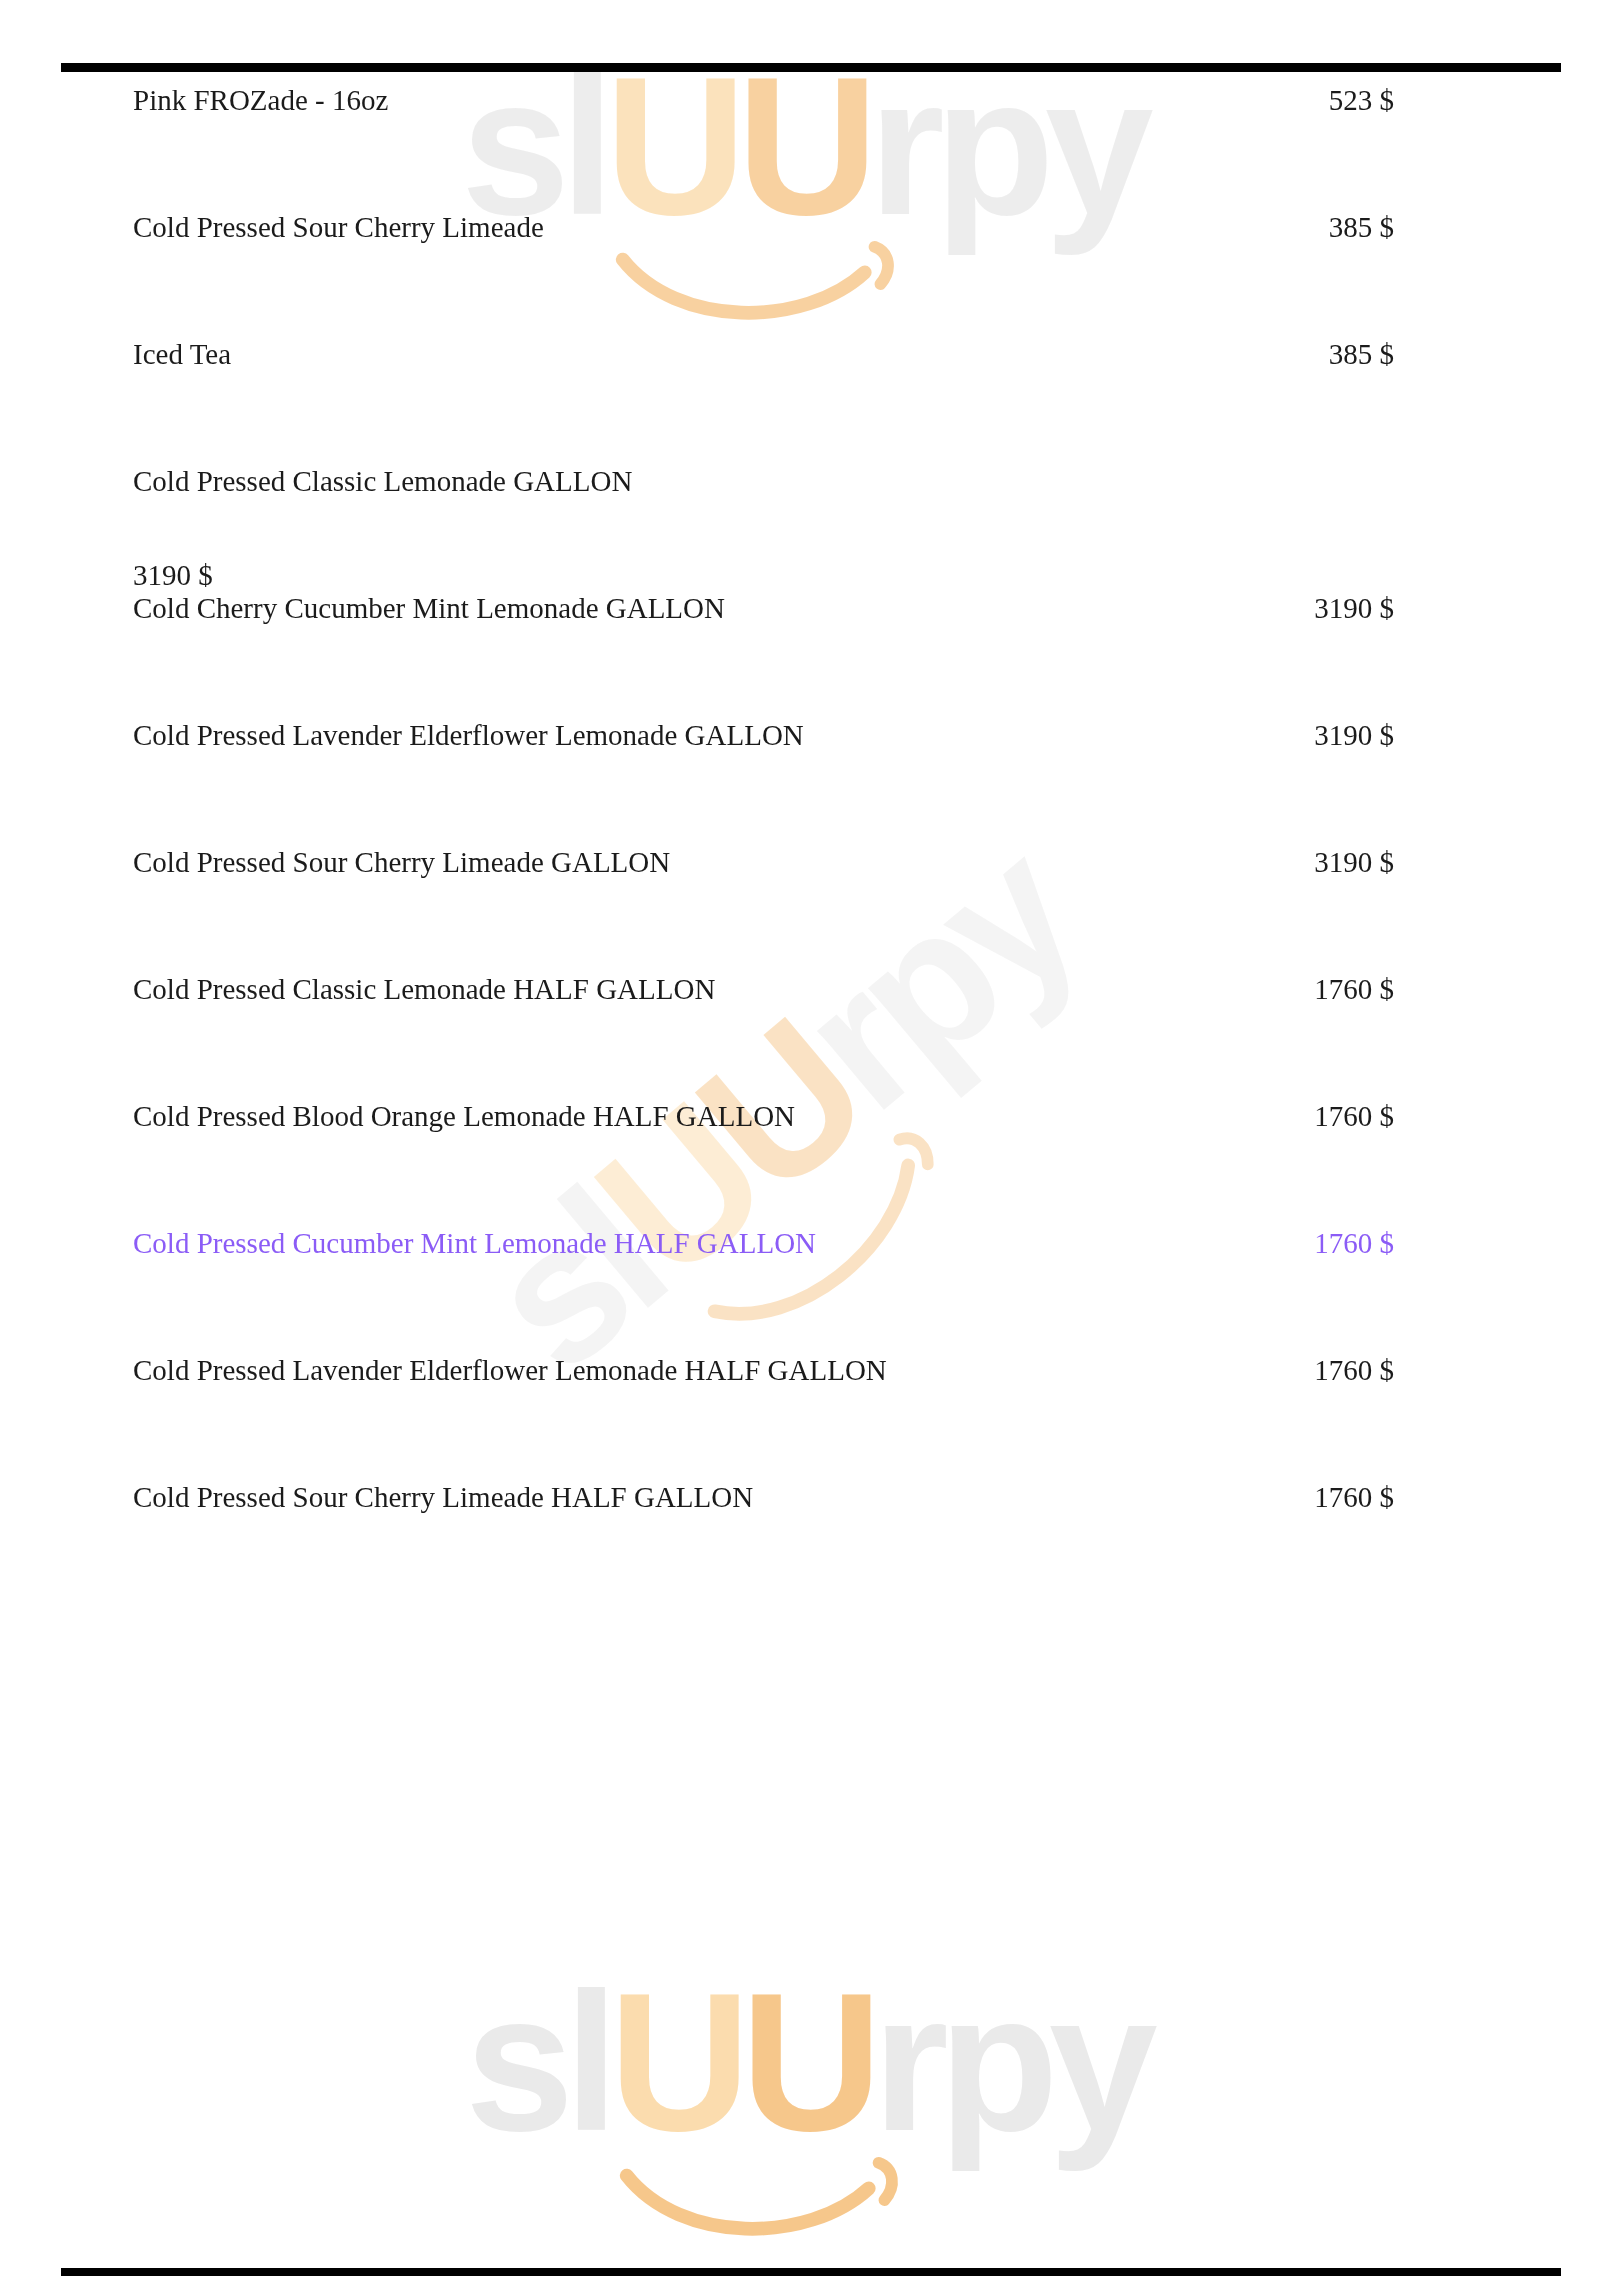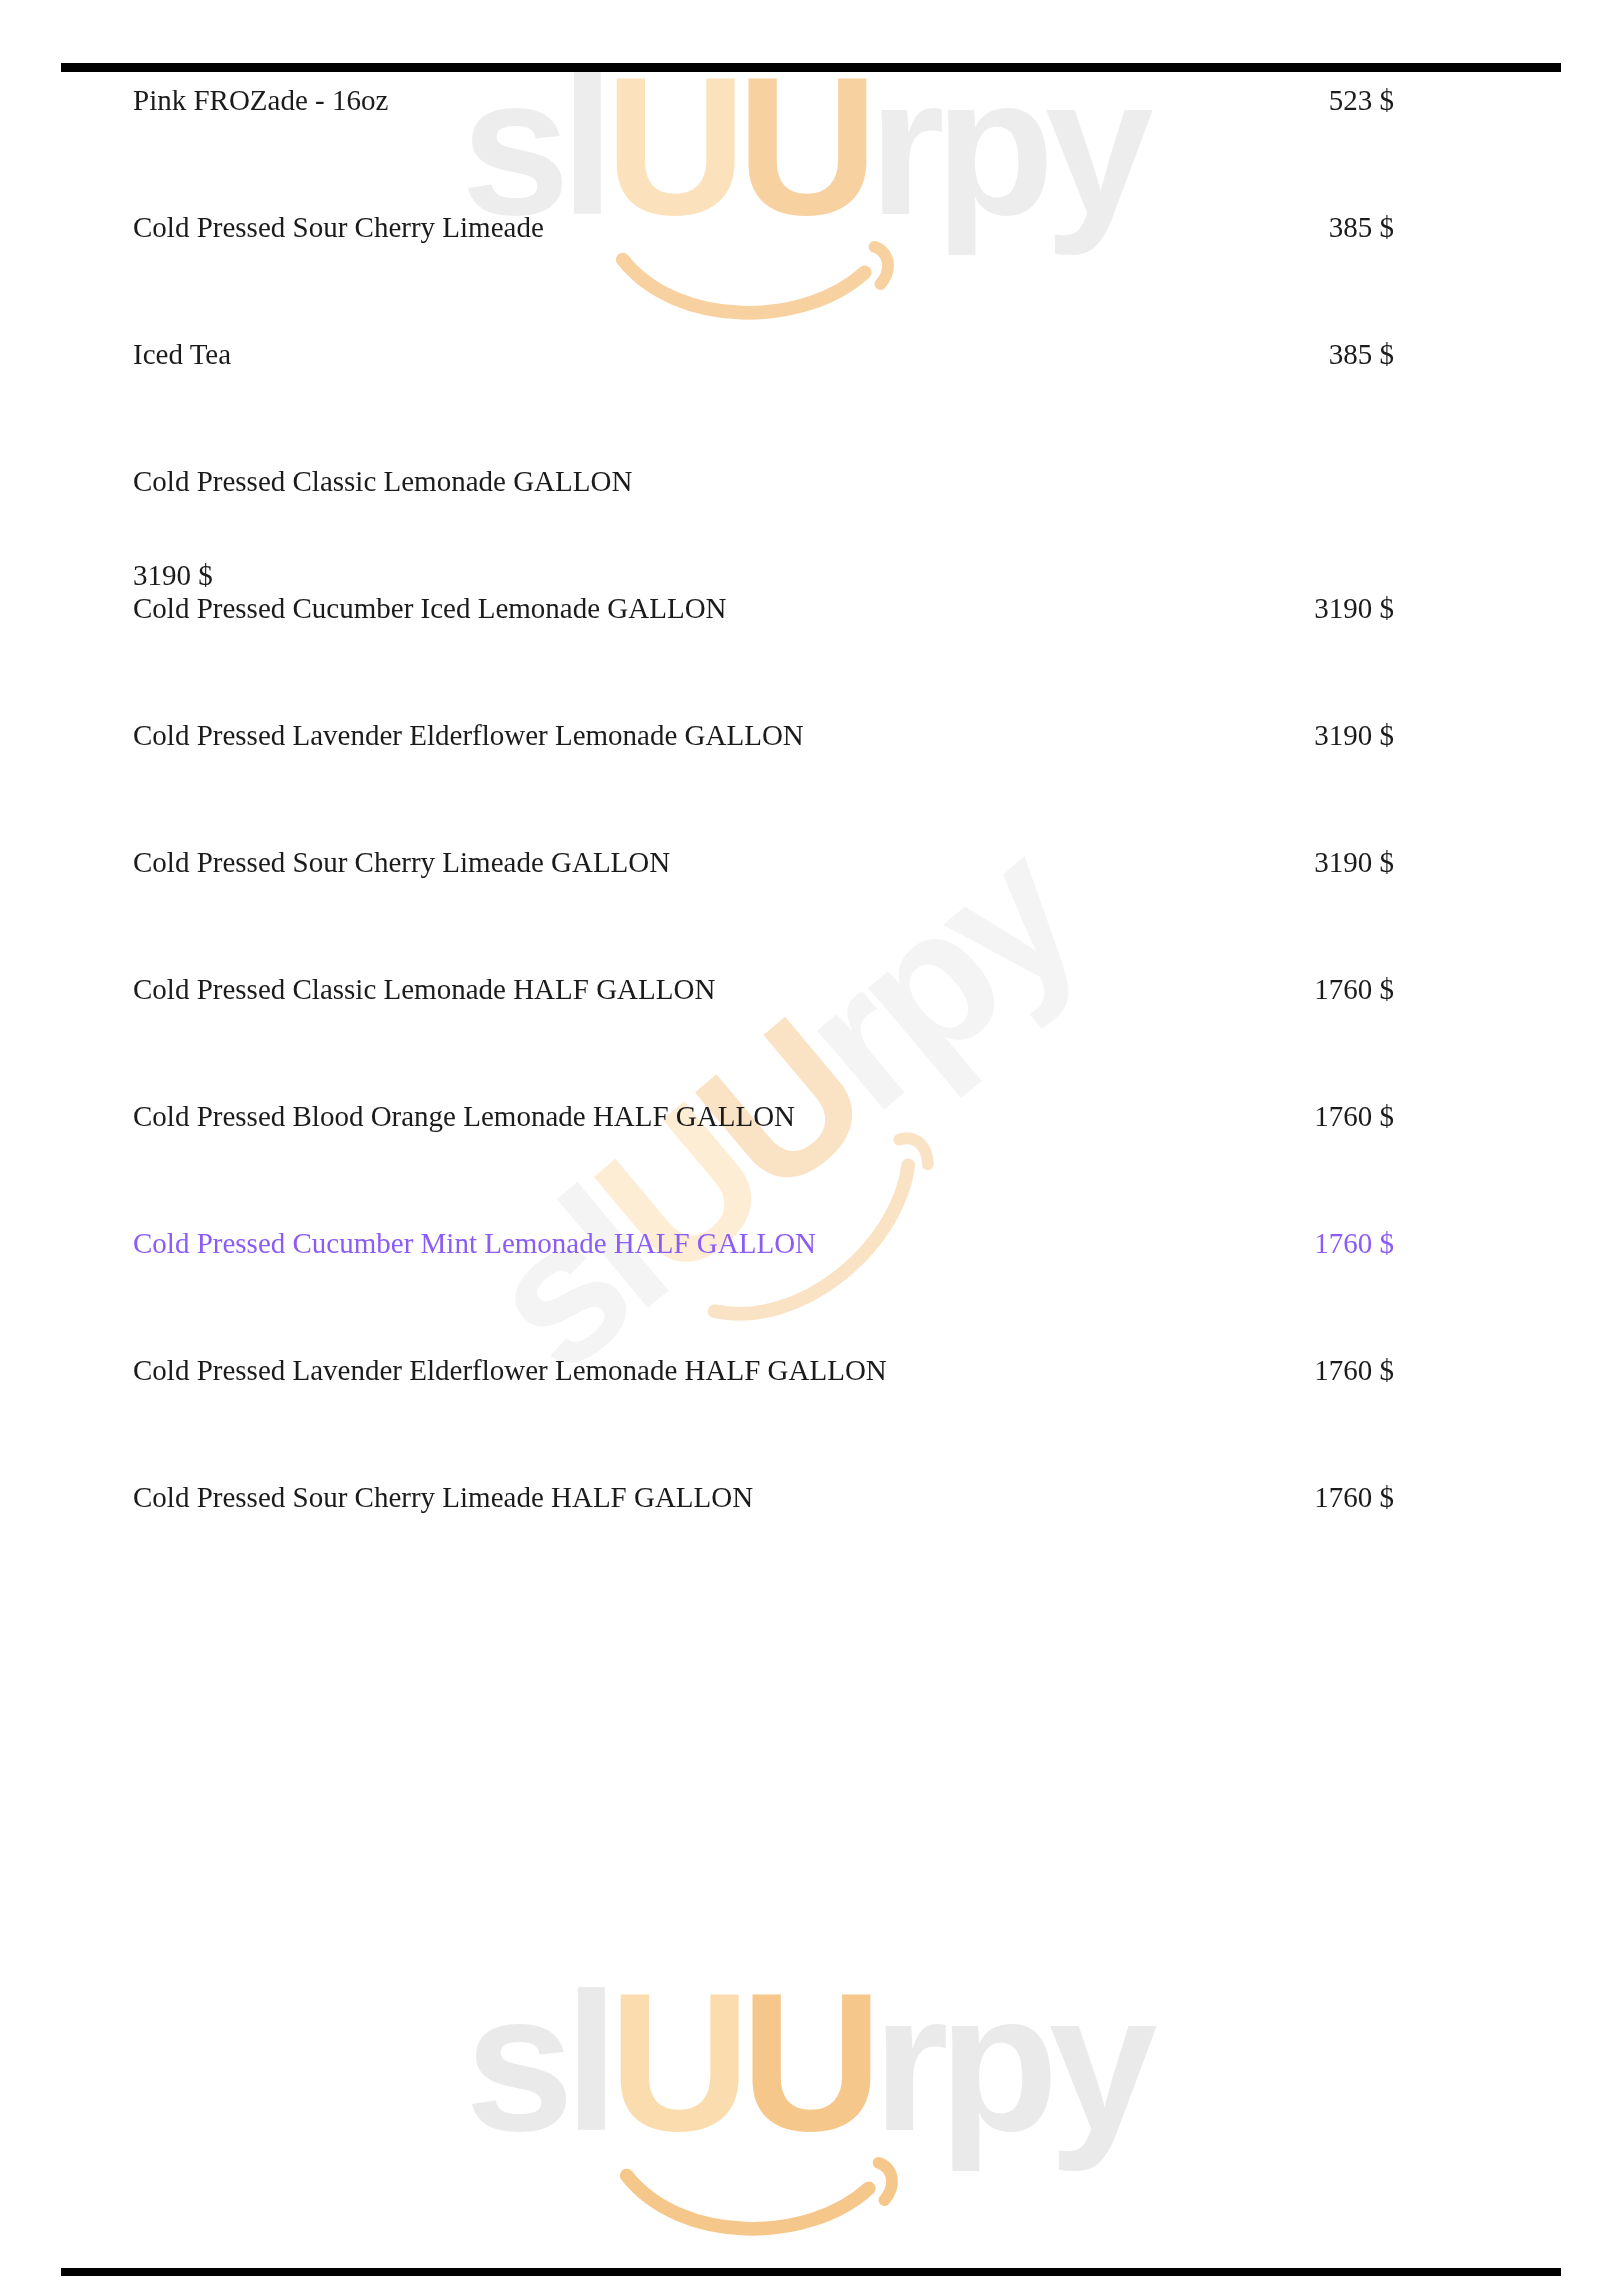--- a/index.html
+++ b/index.html
@@ -104,21 +104,21 @@
   </div>
   <div class="row" style="color: rgb(27, 27, 27);">
     <span class="item-name">Iced Tea</span>
     <span class="item-price">385 $</span>
   </div>
   <div class="row" style="color: rgb(27, 27, 27); flex-direction: column;">
     <span class="item-name">Cold Pressed Classic Lemonade GALLON</span>
     <span class="item-price">3190 $</span>
   </div>
   <div class="row" style="color: rgb(27, 27, 27);">
-    <span class="item-name">Cold Pressed Cucumber Iced Lemonade GALLON</span>
+    <span class="item-name">Cold Cherry Cucumber Mint Lemonade GALLON</span>
     <span class="item-price">3190 $</span>
   </div>
   <div class="row" style="color: rgb(27, 27, 27); gap: 35px;">
     <span class="item-name">Cold Pressed Lavender Elderflower Lemonade GALLON</span>
     <span class="item-price">3190 $</span>
   </div>
   <div class="row" style="color: rgb(27, 27, 27);">
     <span class="item-name">Cold Pressed Sour Cherry Limeade GALLON</span>
     <span class="item-price">3190 $</span>
   </div>

